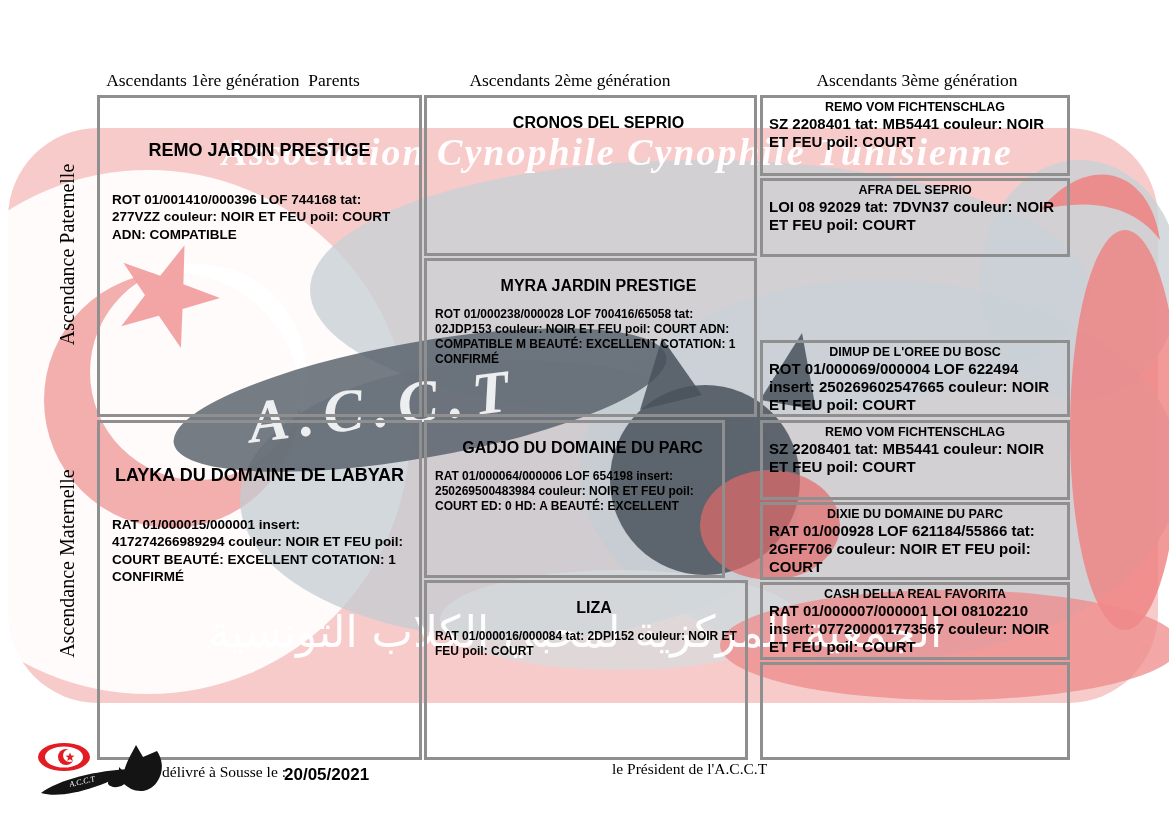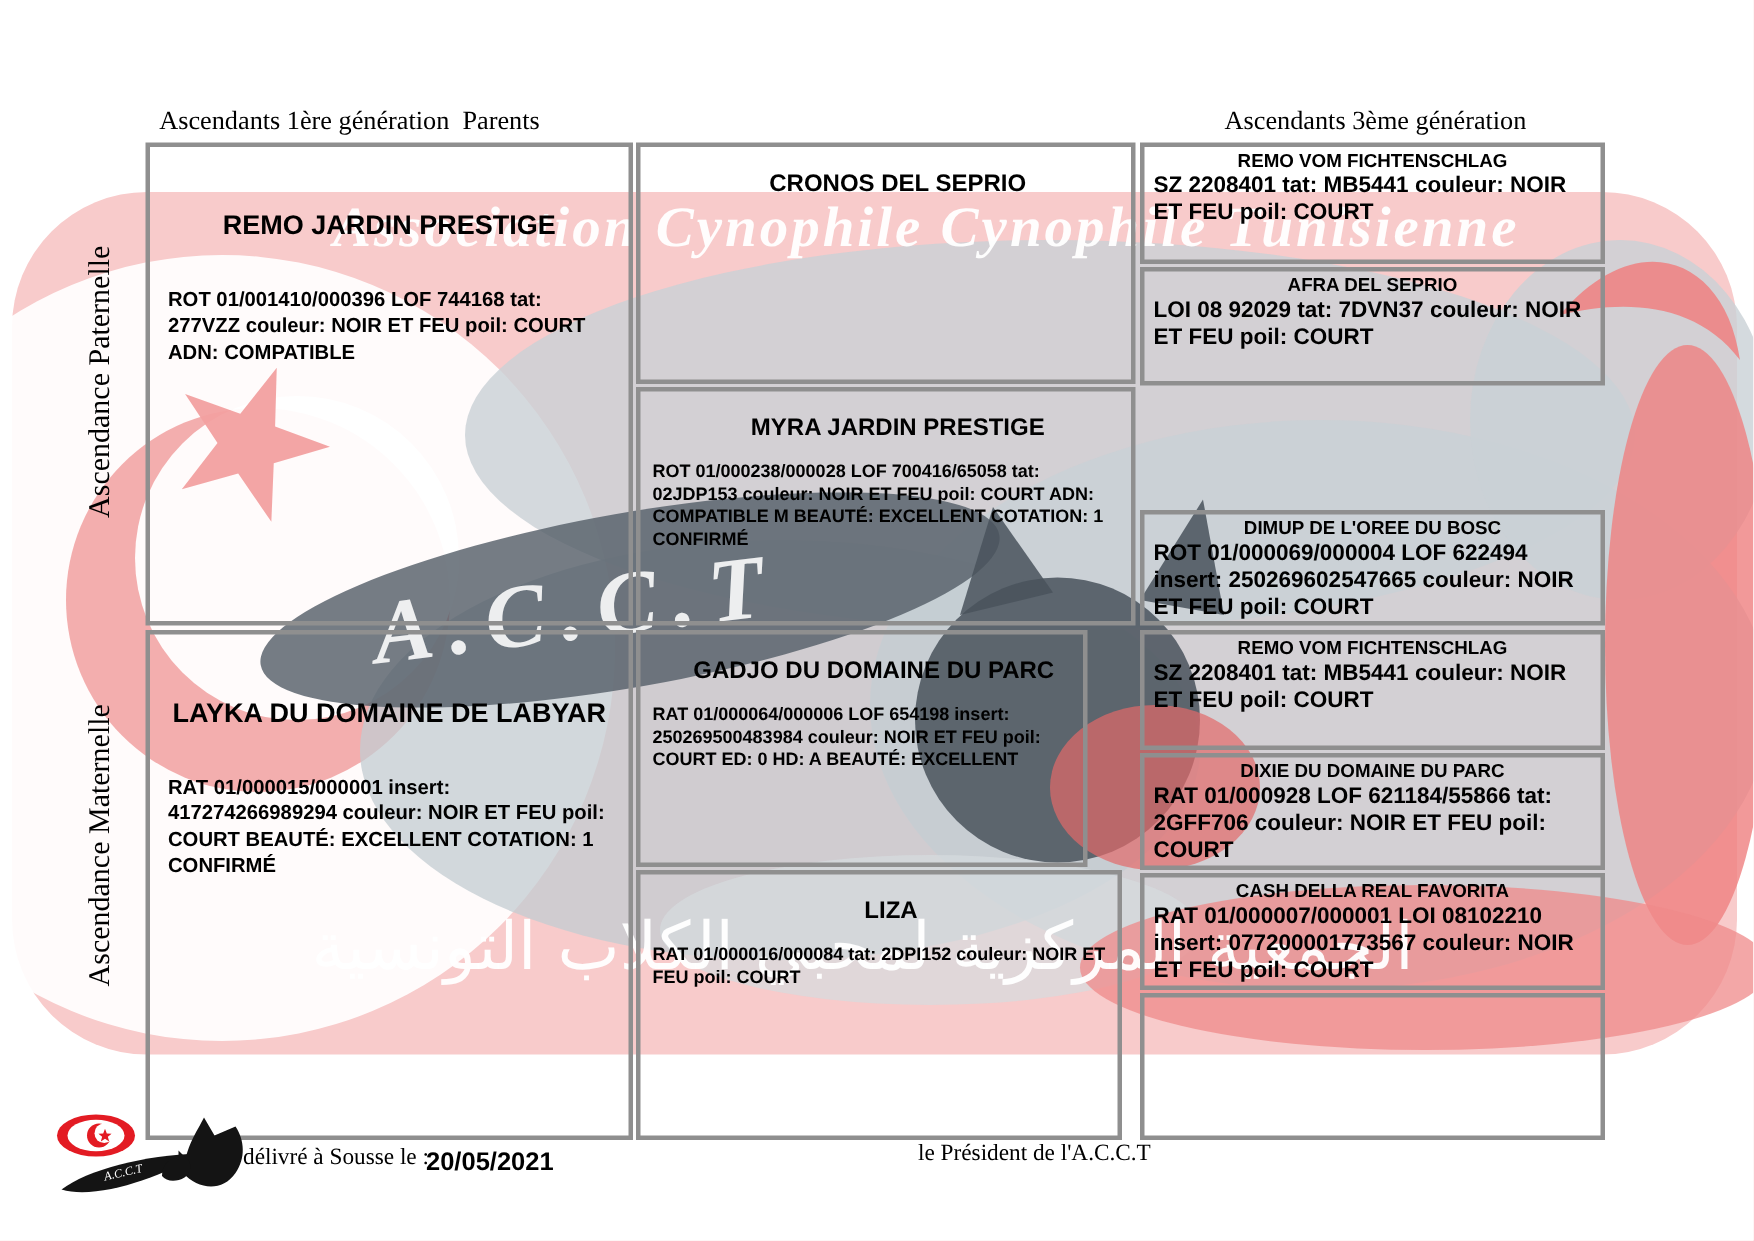--- a/index.html
+++ b/index.html
@@ -66,20 +66,21 @@
       <ellipse cx="950" cy="645" rx="230" ry="55" fill="#ef8a8a" opacity="0.75"></ellipse>
       <ellipse cx="770" cy="525" rx="70" ry="55" fill="#e36a6a" opacity="0.7"></ellipse>
     </g>
   </svg>
 
   <div class="wm-latin">Association Cynophile Cynophile Tunisienne</div>
   <div class="wm-acct">A.C.C.T</div>
   <div class="wm-arabic">الجمعية المركزية لمحبي الكلاب التونسية</div>
 
   <div class="hdr" style="left:97px;width:272px;">Ascendants 1ère génération  Parents</div>
+  <div class="hdr" style="left:424px;width:292px;">Ascendants 2ème génération</div>
   <div class="hdr" style="left:760px;width:314px;">Ascendants 3ème génération</div>
 
   <div class="side" style="left:-98px;top:243px;">Ascendance Paternelle</div>
   <div class="side" style="left:-98px;top:552px;">Ascendance Maternelle</div>
 
   <div class="pbox c1" style="left:97px;top:95px;width:325px;height:322px;">
     <div class="pname">REMO JARDIN PRESTIGE</div>
     <div class="pdet">ROT 01/001410/000396 LOF 744168 tat: 277VZZ couleur: NOIR ET FEU poil: COURT ADN: COMPATIBLE</div>
   </div>
   <div class="pbox c1" style="left:97px;top:420px;width:325px;height:340px;">

